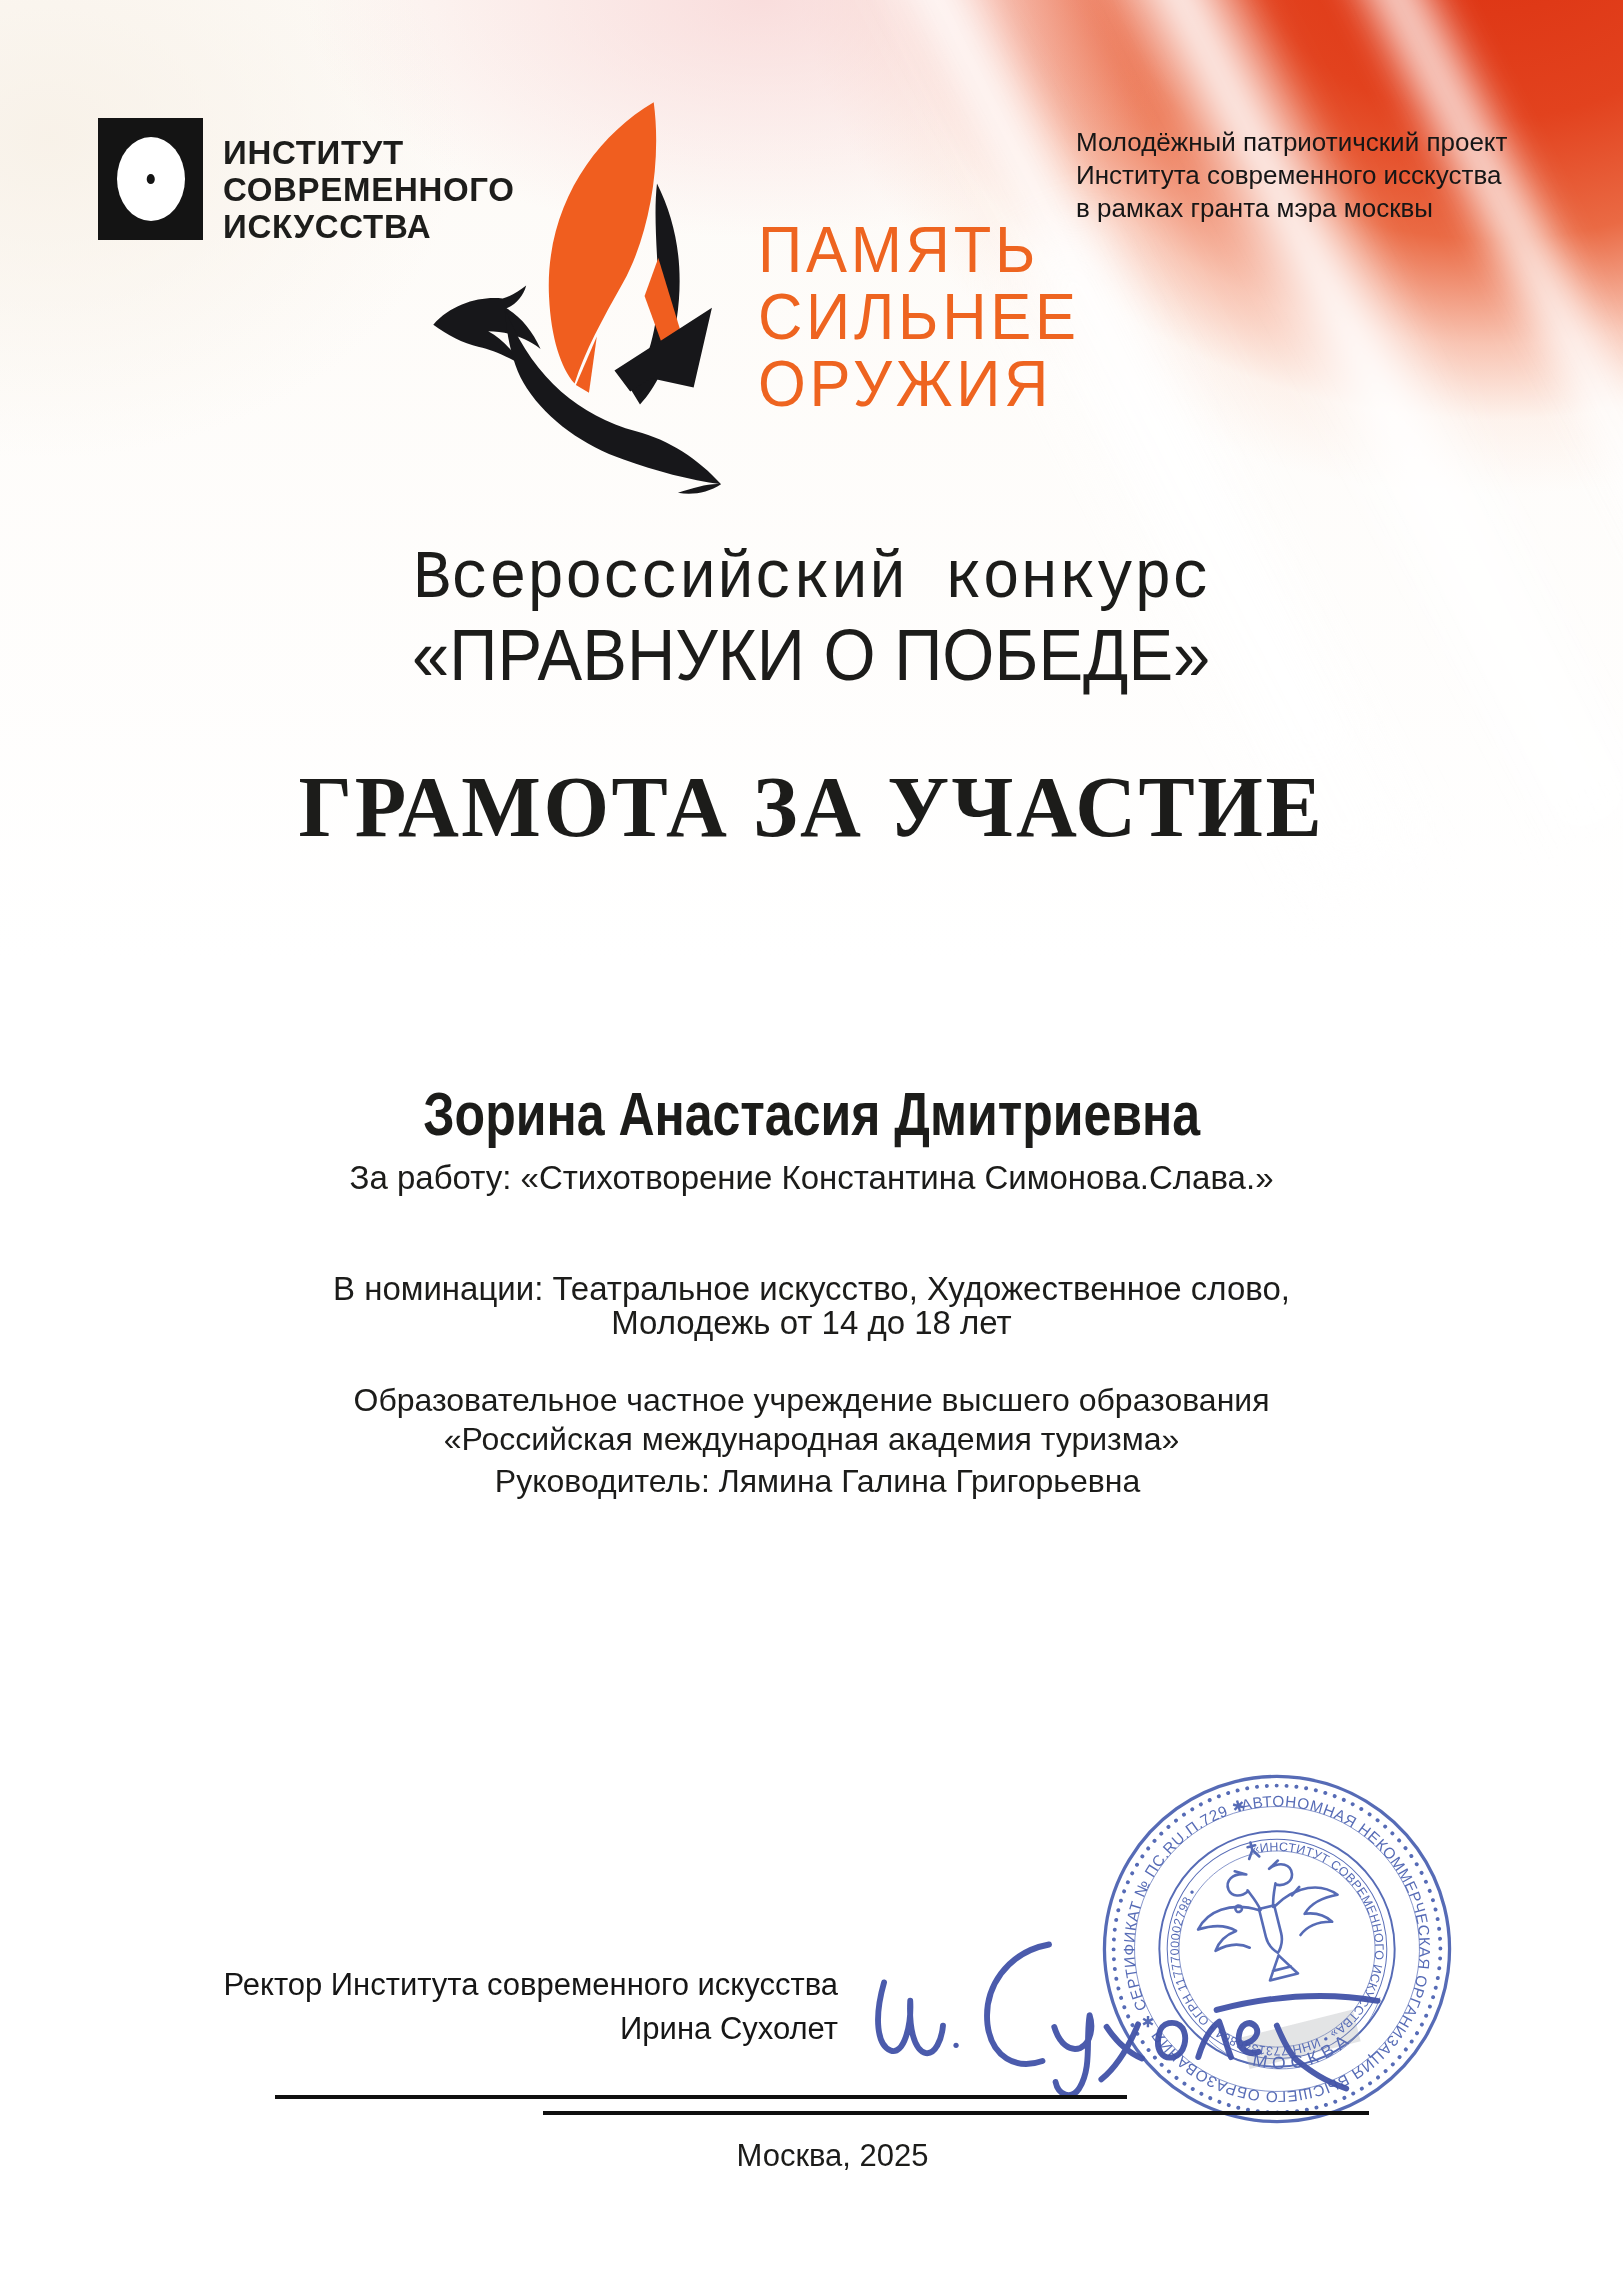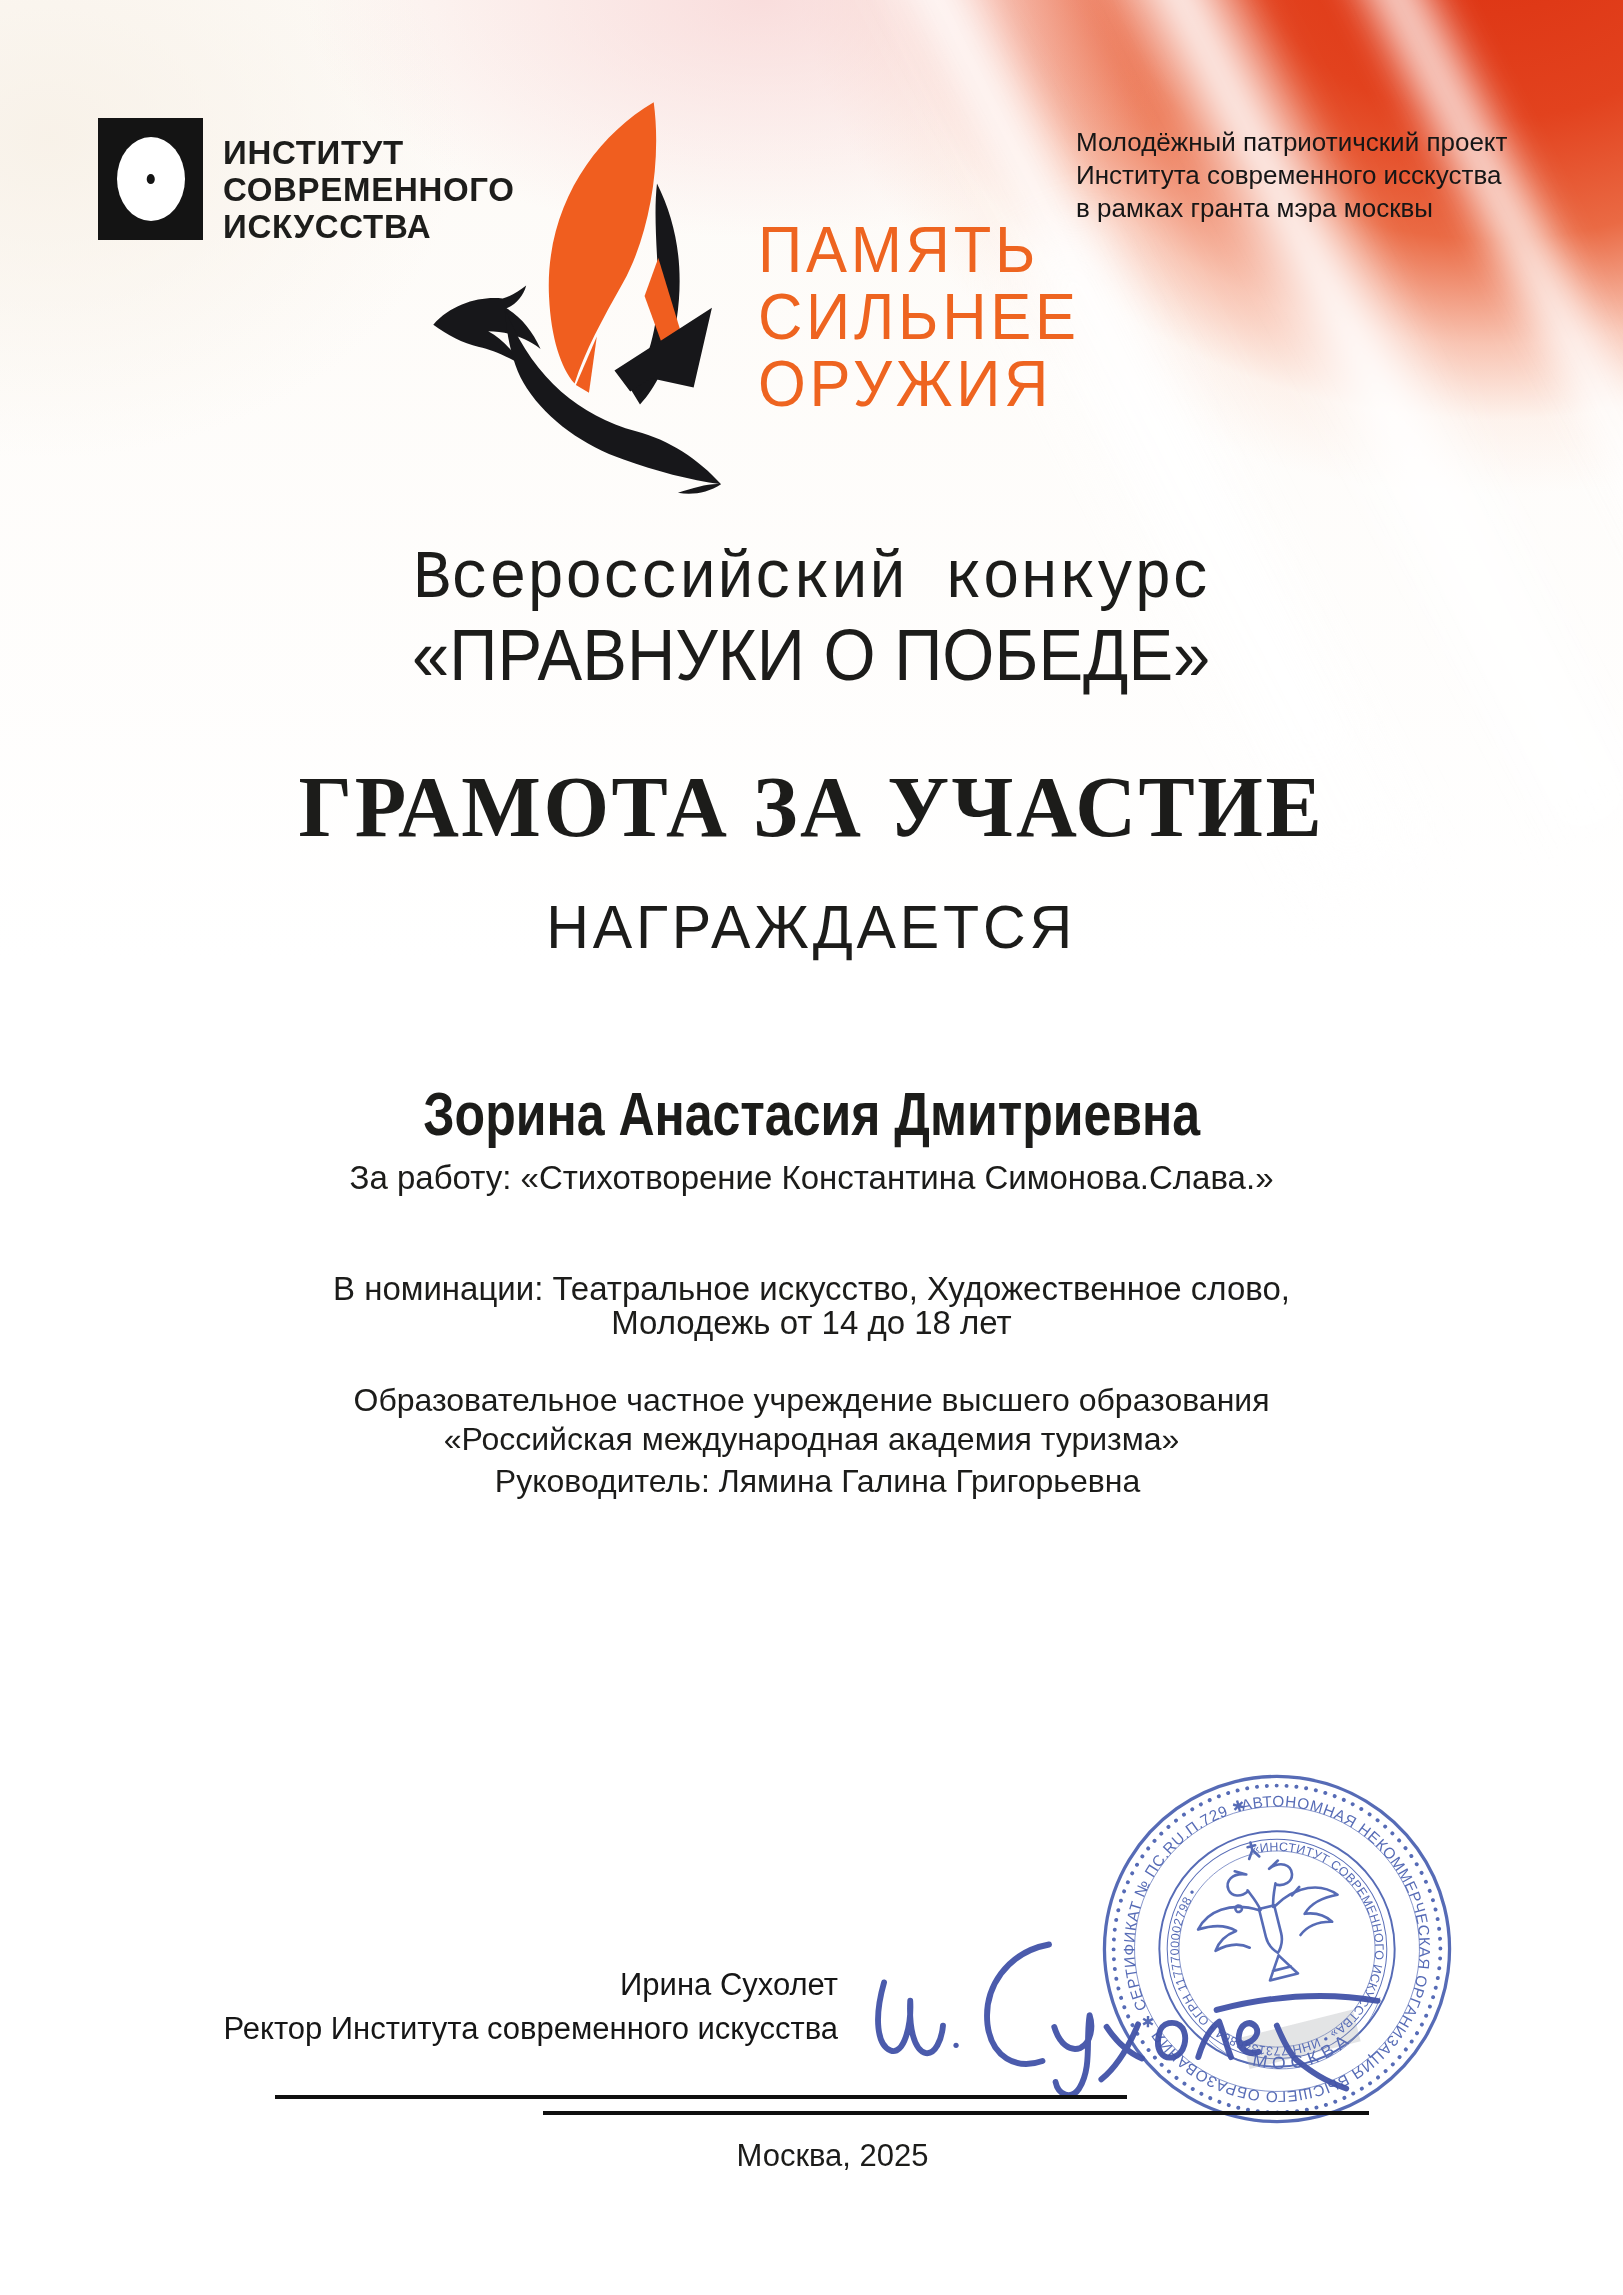--- a/index.html
+++ b/index.html
@@ -108,21 +108,20 @@
 
   <div class="emblem-title">
     <div>ПАМЯТЬ</div>
     <div>СИЛЬНЕЕ</div>
     <div>ОРУЖИЯ</div>
   </div>
 
   <div class="cline contest-1"><span>Всероссийский конкурс</span></div>
   <div class="cline contest-2"><span>«ПРАВНУКИ О ПОБЕДЕ»</span></div>
   <div class="cline award"><span>ГРАМОТА ЗА УЧАСТИЕ</span></div>
-  <div class="cline awarded"><span>НАГРАЖДАЕТСЯ</span></div>
   <div class="cline name"><span>Зорина Анастасия Дмитриевна</span></div>
   <div class="cline work"><span>За работу: «Стихотворение Константина Симонова.Слава.»</span></div>
   <div class="cline nomination">
     <div>В номинации: Театральное искусство, Художественное слово,</div>
     <div>Молодежь от 14 до 18 лет</div>
   </div>
   <div class="cline org">
     <div>Образовательное частное учреждение высшего образования</div>
     <div>«Российская международная академия туризма»</div>
     <div class="supervisor">Руководитель: Лямина Галина Григорьевна</div>
@@ -171,22 +170,22 @@
         <path d="M472,250 C466,274 478,288 494,284 C512,278 516,254 508,240 C498,226 474,230 472,250"></path>
         <path d="M532,284 C540,258 550,240 564,230 C572,252 576,270 582,284"></path>
         <path d="M602,264 C618,260 626,248 620,238 C610,226 596,234 594,252 C592,270 606,282 624,276"></path>
         <path d="M652,236 C662,260 672,280 684,290 C704,306 724,320 758,332"></path>
         <path d="M560,212 C644,190 724,184 806,198"></path>
       </g>
     </svg>
   </div>
 
   <div class="rector">
+    <div>Ректор Института современного искусства</div>
     <div>Ирина Сухолет</div>
-    <div>Ректор Института современного искусства</div>
   </div>
 
   <div class="sig-rule rule-1"></div>
   <div class="sig-rule rule-2"></div>
 
   <div class="place-year">Москва, 2025</div>
 </div>
 
 
 </body></html>

